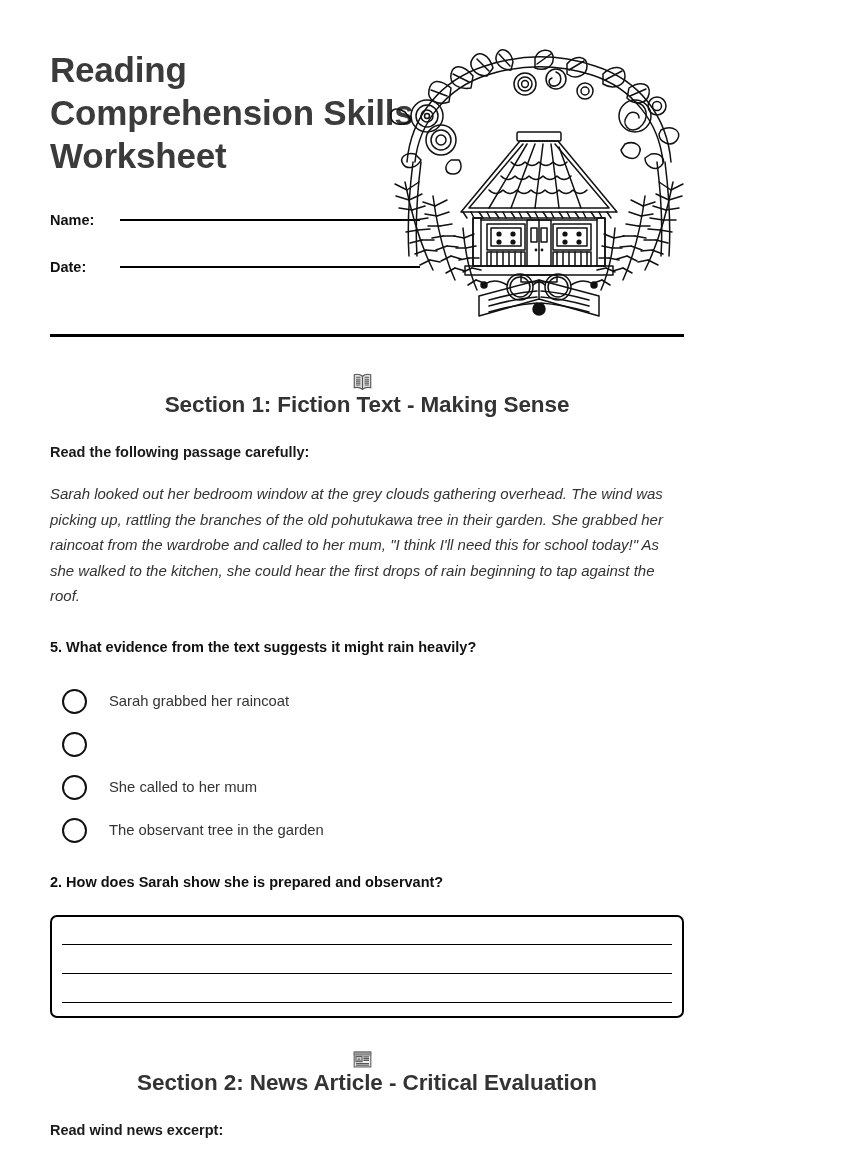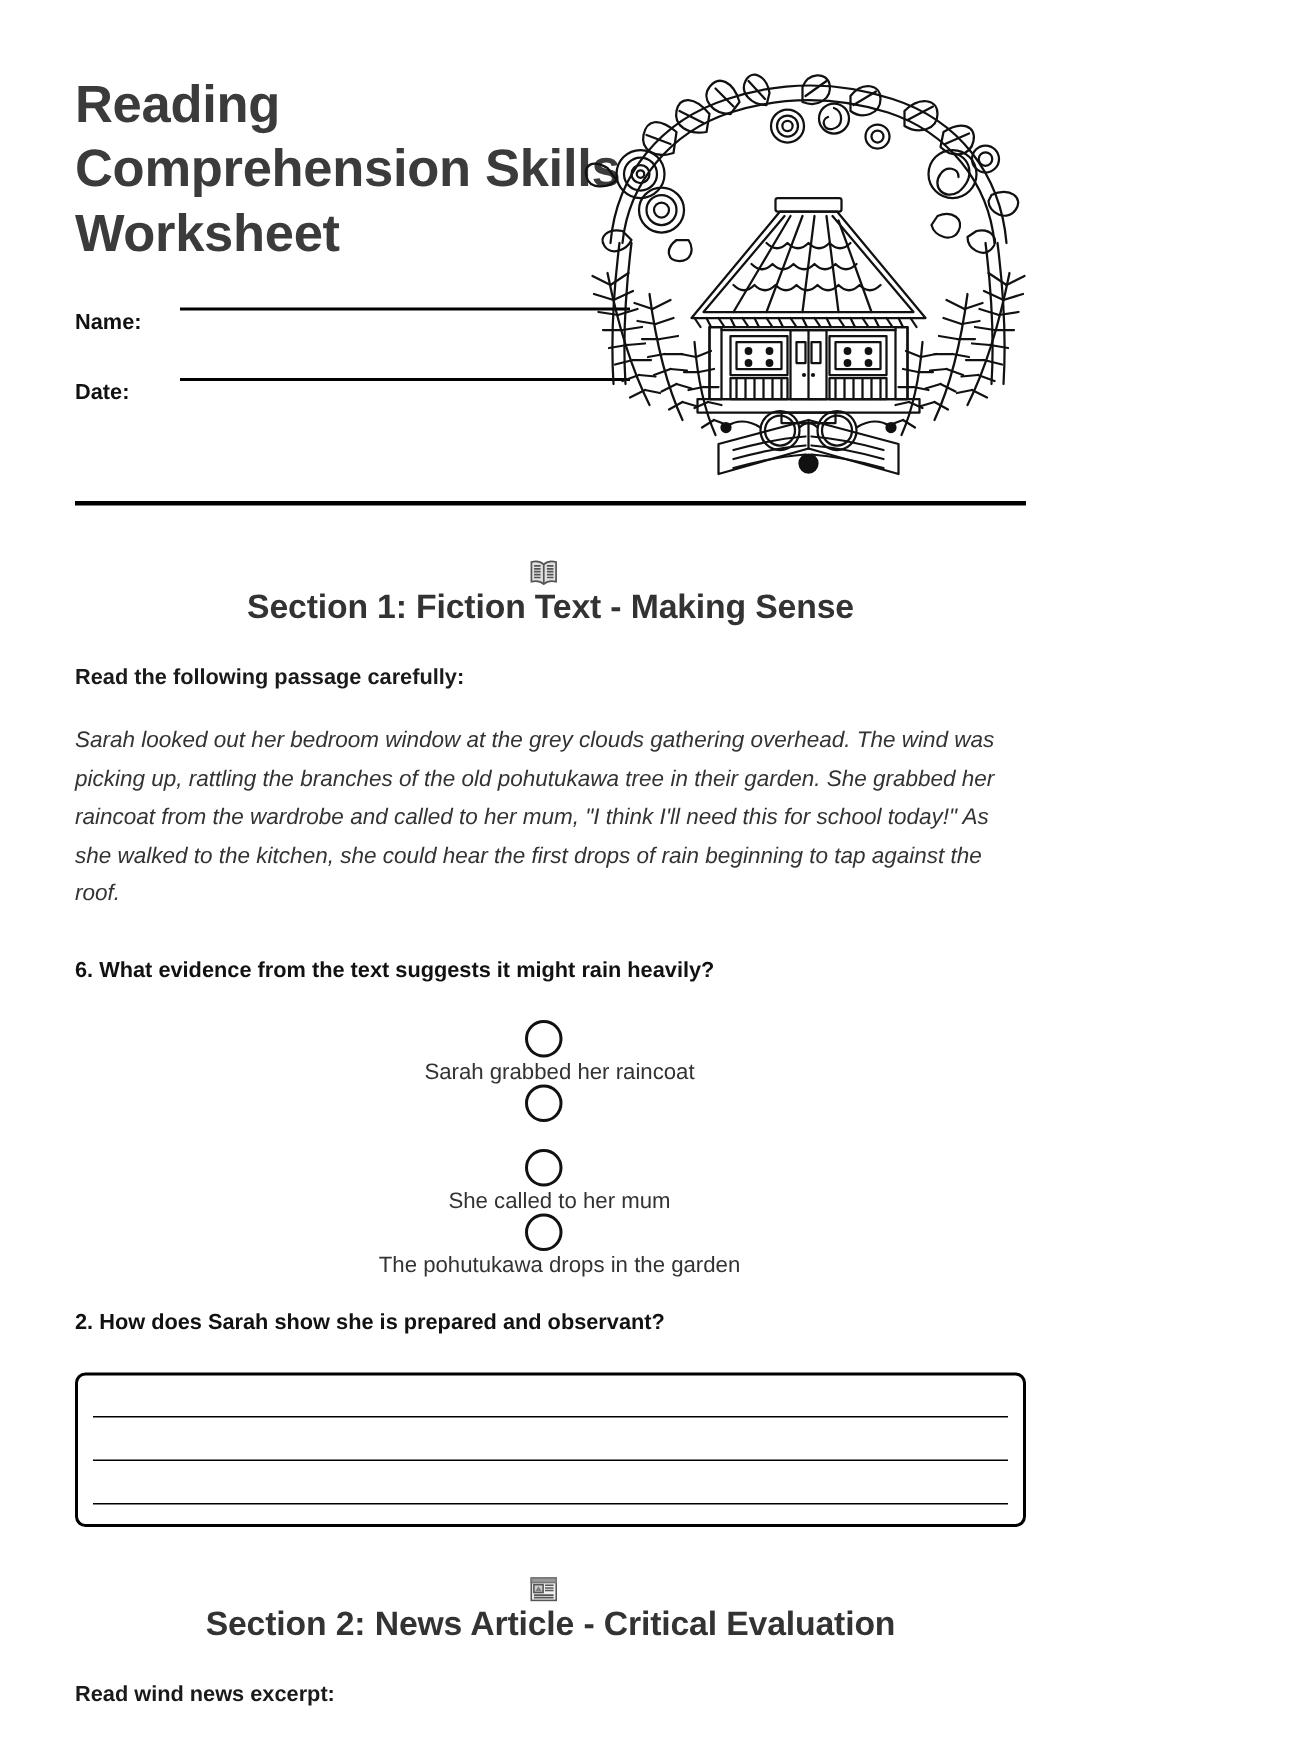--- a/index.html
+++ b/index.html
@@ -43,21 +43,21 @@
     margin: 0;
     padding-top: 4px;
     white-space: pre-line;
   }
 
   .fields {
     margin-top: 28px;
   }
   .field-row {
     display: flex;
-    align-items: flex-start;
+    align-items: center;
     height: 30px;
     margin-bottom: 17px;
   }
   .field-label {
     font-size: 14.5px;
     font-weight: bold;
     color: #111111;
     width: 68px;
     flex: none;
     line-height: 20px;
@@ -133,21 +133,20 @@
 
   .options {
     margin: 0 0 0 12px;
     padding: 0;
     list-style: none;
   }
   .option {
     display: flex;
     align-items: center;
     height: 43px;
-    flex-direction: column;
   }
   .radio {
     width: 21px;
     height: 21px;
     border: 2.6px solid #111111;
     border-radius: 50%;
     flex: none;
     margin-right: 22px;
     box-sizing: content-box;
   }
@@ -406,36 +405,36 @@
         </svg>
       </span>
       <span>Section 1: Fiction Text - Making Sense</span>
     </div>
 
     <div class="prompt">Read the following passage carefully:</div>
 
     <p class="passage">Sarah looked out her bedroom window at the grey clouds gathering overhead. The wind was picking up, rattling the branches of the old pohutukawa tree in their garden. She grabbed her raincoat from the wardrobe and called to her mum, "I think I'll need this for school today!" As she walked to the kitchen, she could hear the first drops of rain beginning to tap against the roof.</p>
 
     <div>
-      <div class="question">6. What evidence from the text suggests it might rain heavily?</div>
+      <div class="question">5. What evidence from the text suggests it might rain heavily?</div>
       <ul class="options">
         <li class="option">
           <span class="radio"></span>
           <span class="option-label">Sarah grabbed her raincoat</span>
         </li>
         <li class="option">
           <span class="radio"></span>
         </li>
         <li class="option">
           <span class="radio"></span>
           <span class="option-label">She called to her mum</span>
         </li>
         <li class="option">
           <span class="radio"></span>
-          <span class="option-label">The pohutukawa drops in the garden</span>
+          <span class="option-label">The observant tree in the garden</span>
         </li>
       </ul>
     </div>
 
     <div class="spacer-22"></div>
 
     <div>
       <div class="question">2. How does Sarah show she is prepared and observant?</div>
       <div class="answer-box">
         <div class="answer-line"></div>

